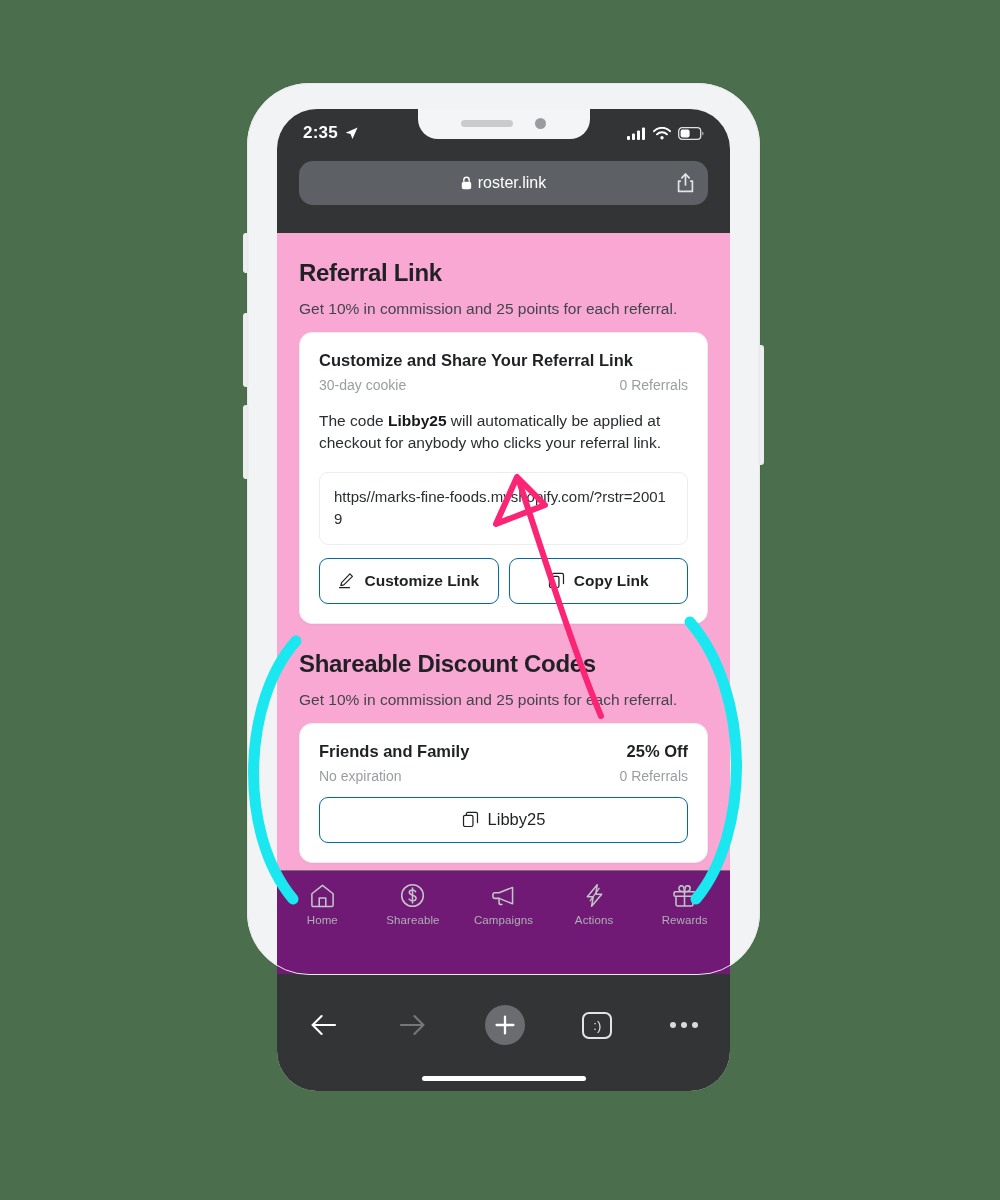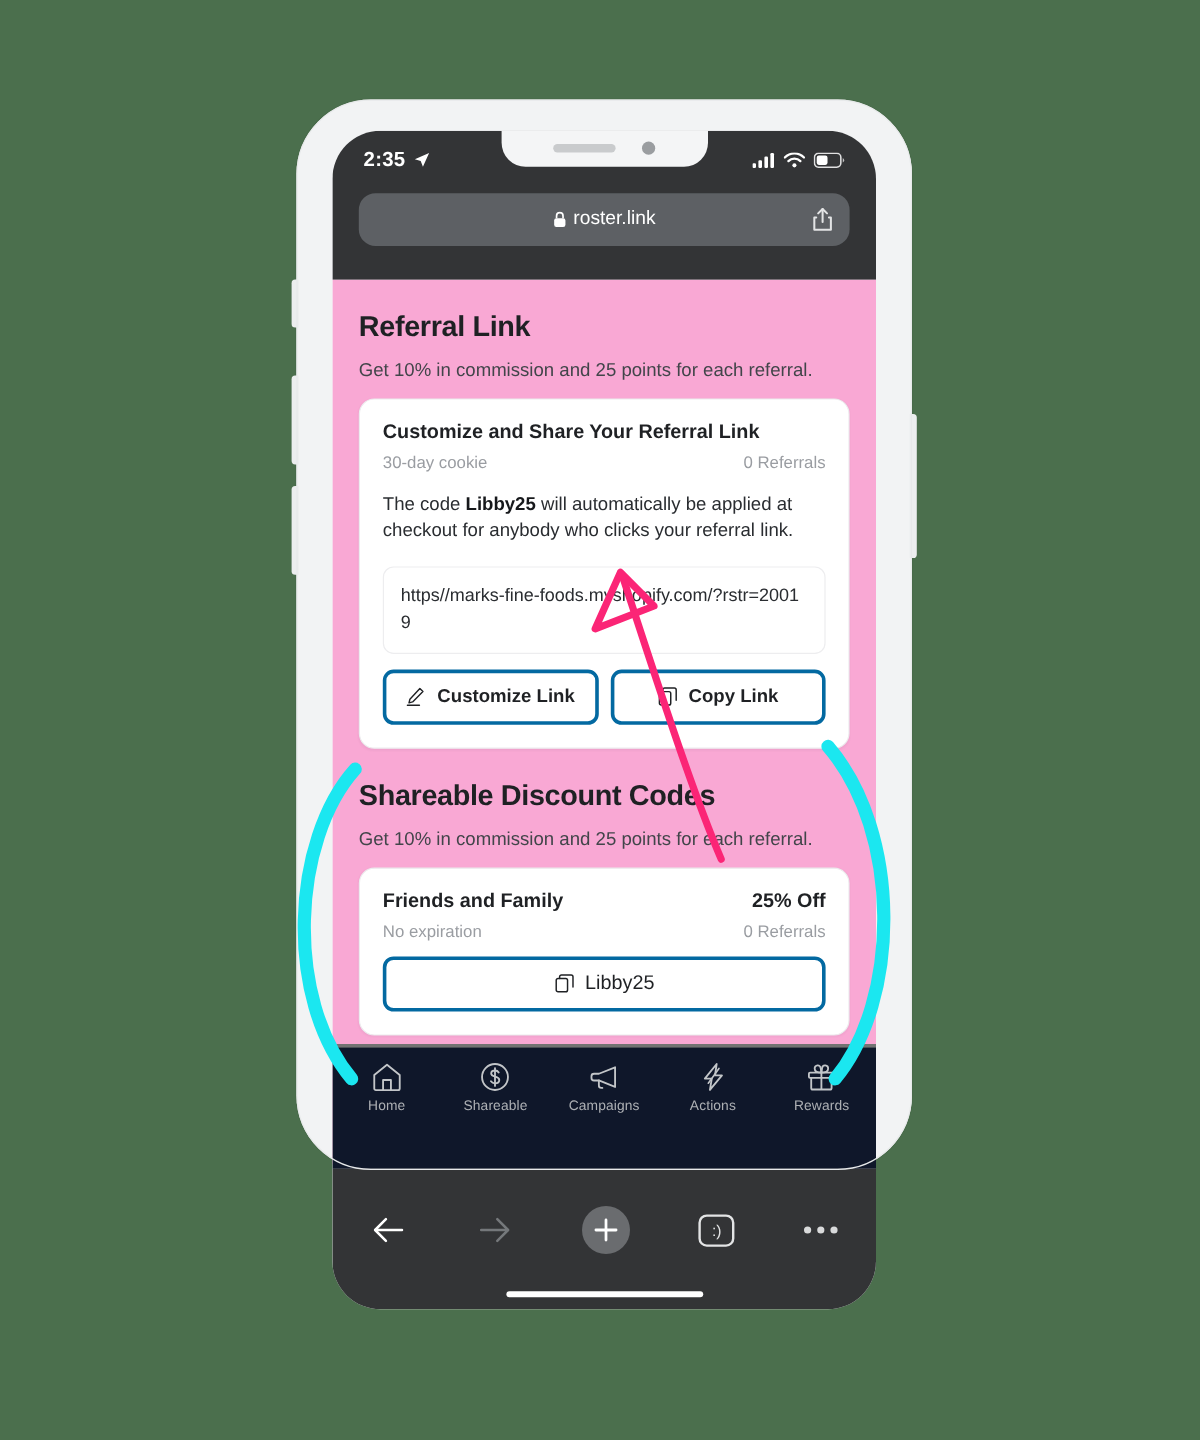--- a/index.html
+++ b/index.html
@@ -134,39 +134,39 @@
     margin-top: 17px;
     border: 1px solid #ededef;
     border-radius: 9px;
     padding: 13px 14px;
     font-size: 15px; color: #2a2d31; line-height: 1.5;
     word-break: break-all;
   }
   .btn-row { display: flex; gap: 10px; margin-top: 13px; }
   .btn {
     flex: 1;
-    border: 3px solid #0369a1;
+    border: 1px solid #0369a1;
     border-radius: 9px;
     background: #fff;
     height: 46px;
     display: flex; align-items: center; justify-content: center; gap: 9px;
     font-size: 15.5px; font-weight: bold; color: #1f2124;
   }
   .btn.wide { width: 100%; flex: none; margin-top: 13px; font-weight: normal; font-size: 16.5px; }
 
   .row-strong { display: flex; justify-content: space-between; align-items: baseline; }
   .row-strong .left  { font-size: 16.5px; font-weight: bold; color: #1f2124; }
   .row-strong .right { font-size: 16.5px; font-weight: bold; color: #1f2124; }
 
   
   #tabbar {
     position: absolute; left: 0; right: 0; bottom: 117px;
     height: 104px;
-    background: #0f172a;
-    border-top: 3px solid #737373;
+    background: #701a75;
+    border-top: 1px solid #737373;
     display: flex; align-items: flex-start; justify-content: space-around;
     padding-top: 11px;
   }
   .tab { display: flex; flex-direction: column; align-items: center; gap: 5px; width: 86px; }
   .tab .lbl { font-size: 11.5px; color: #adb0b4; letter-spacing: .1px; }
 
   
   #chrome-bottom {
     position: absolute; left: 0; right: 0; bottom: 0;
     height: 117px;

